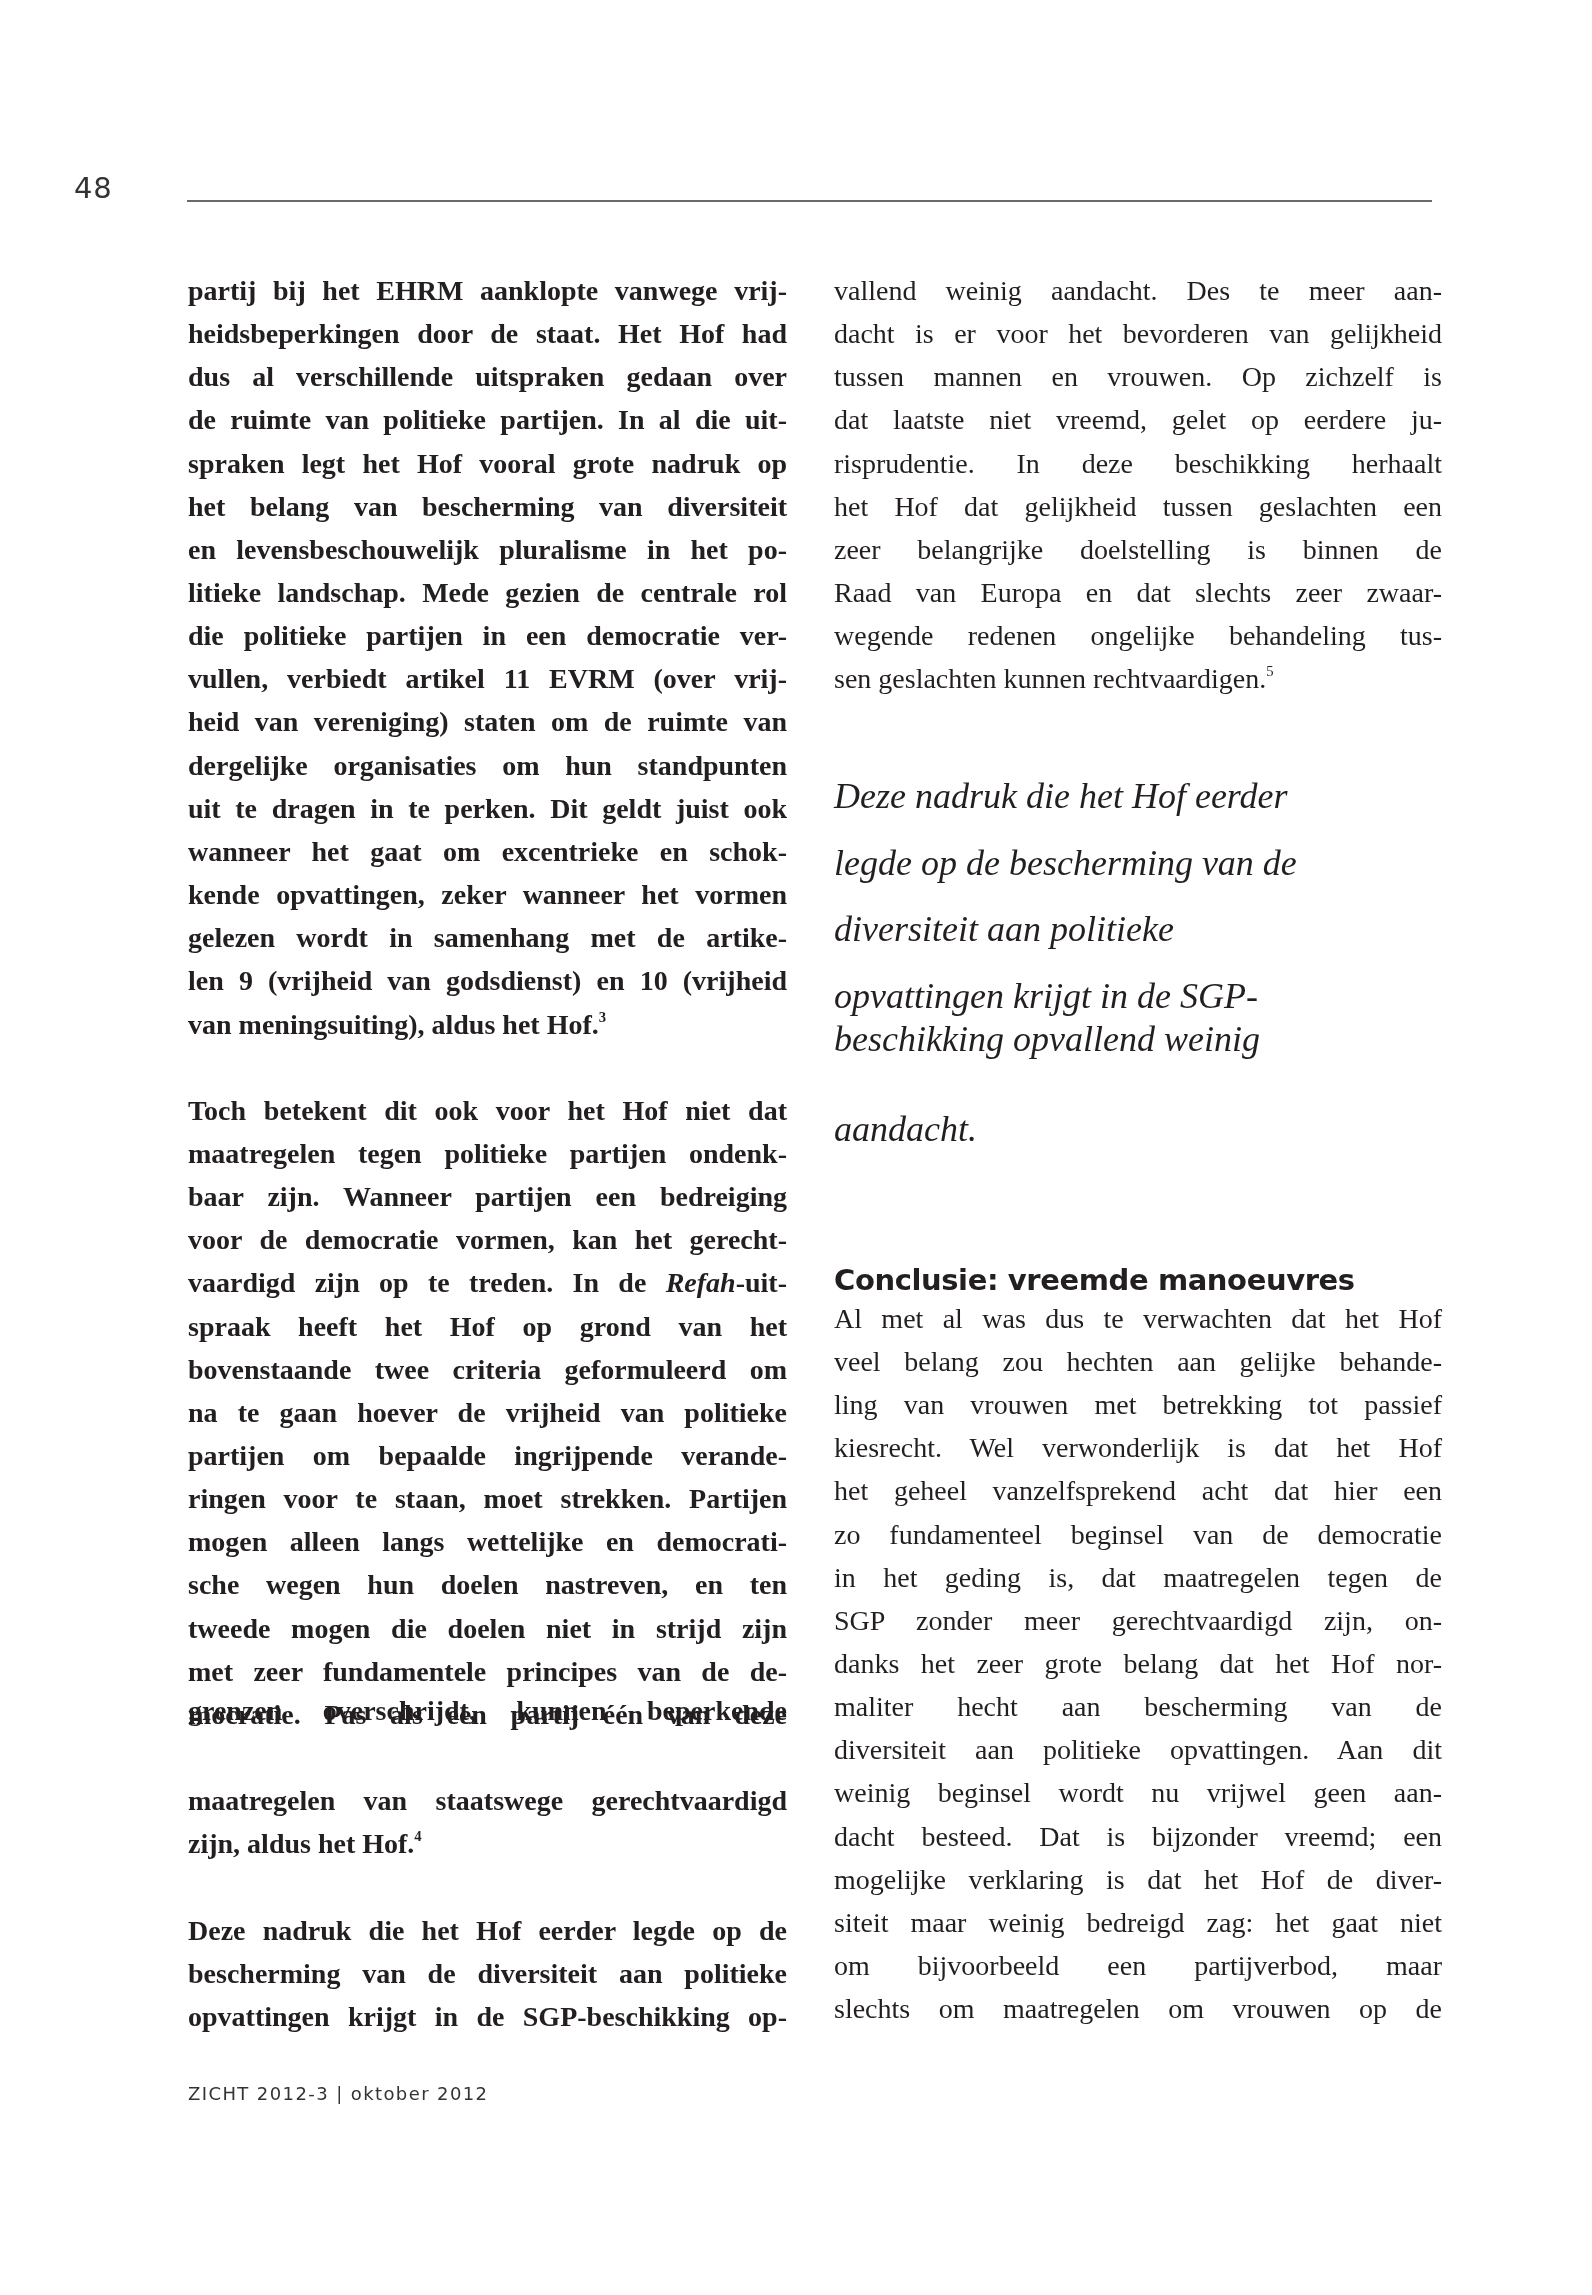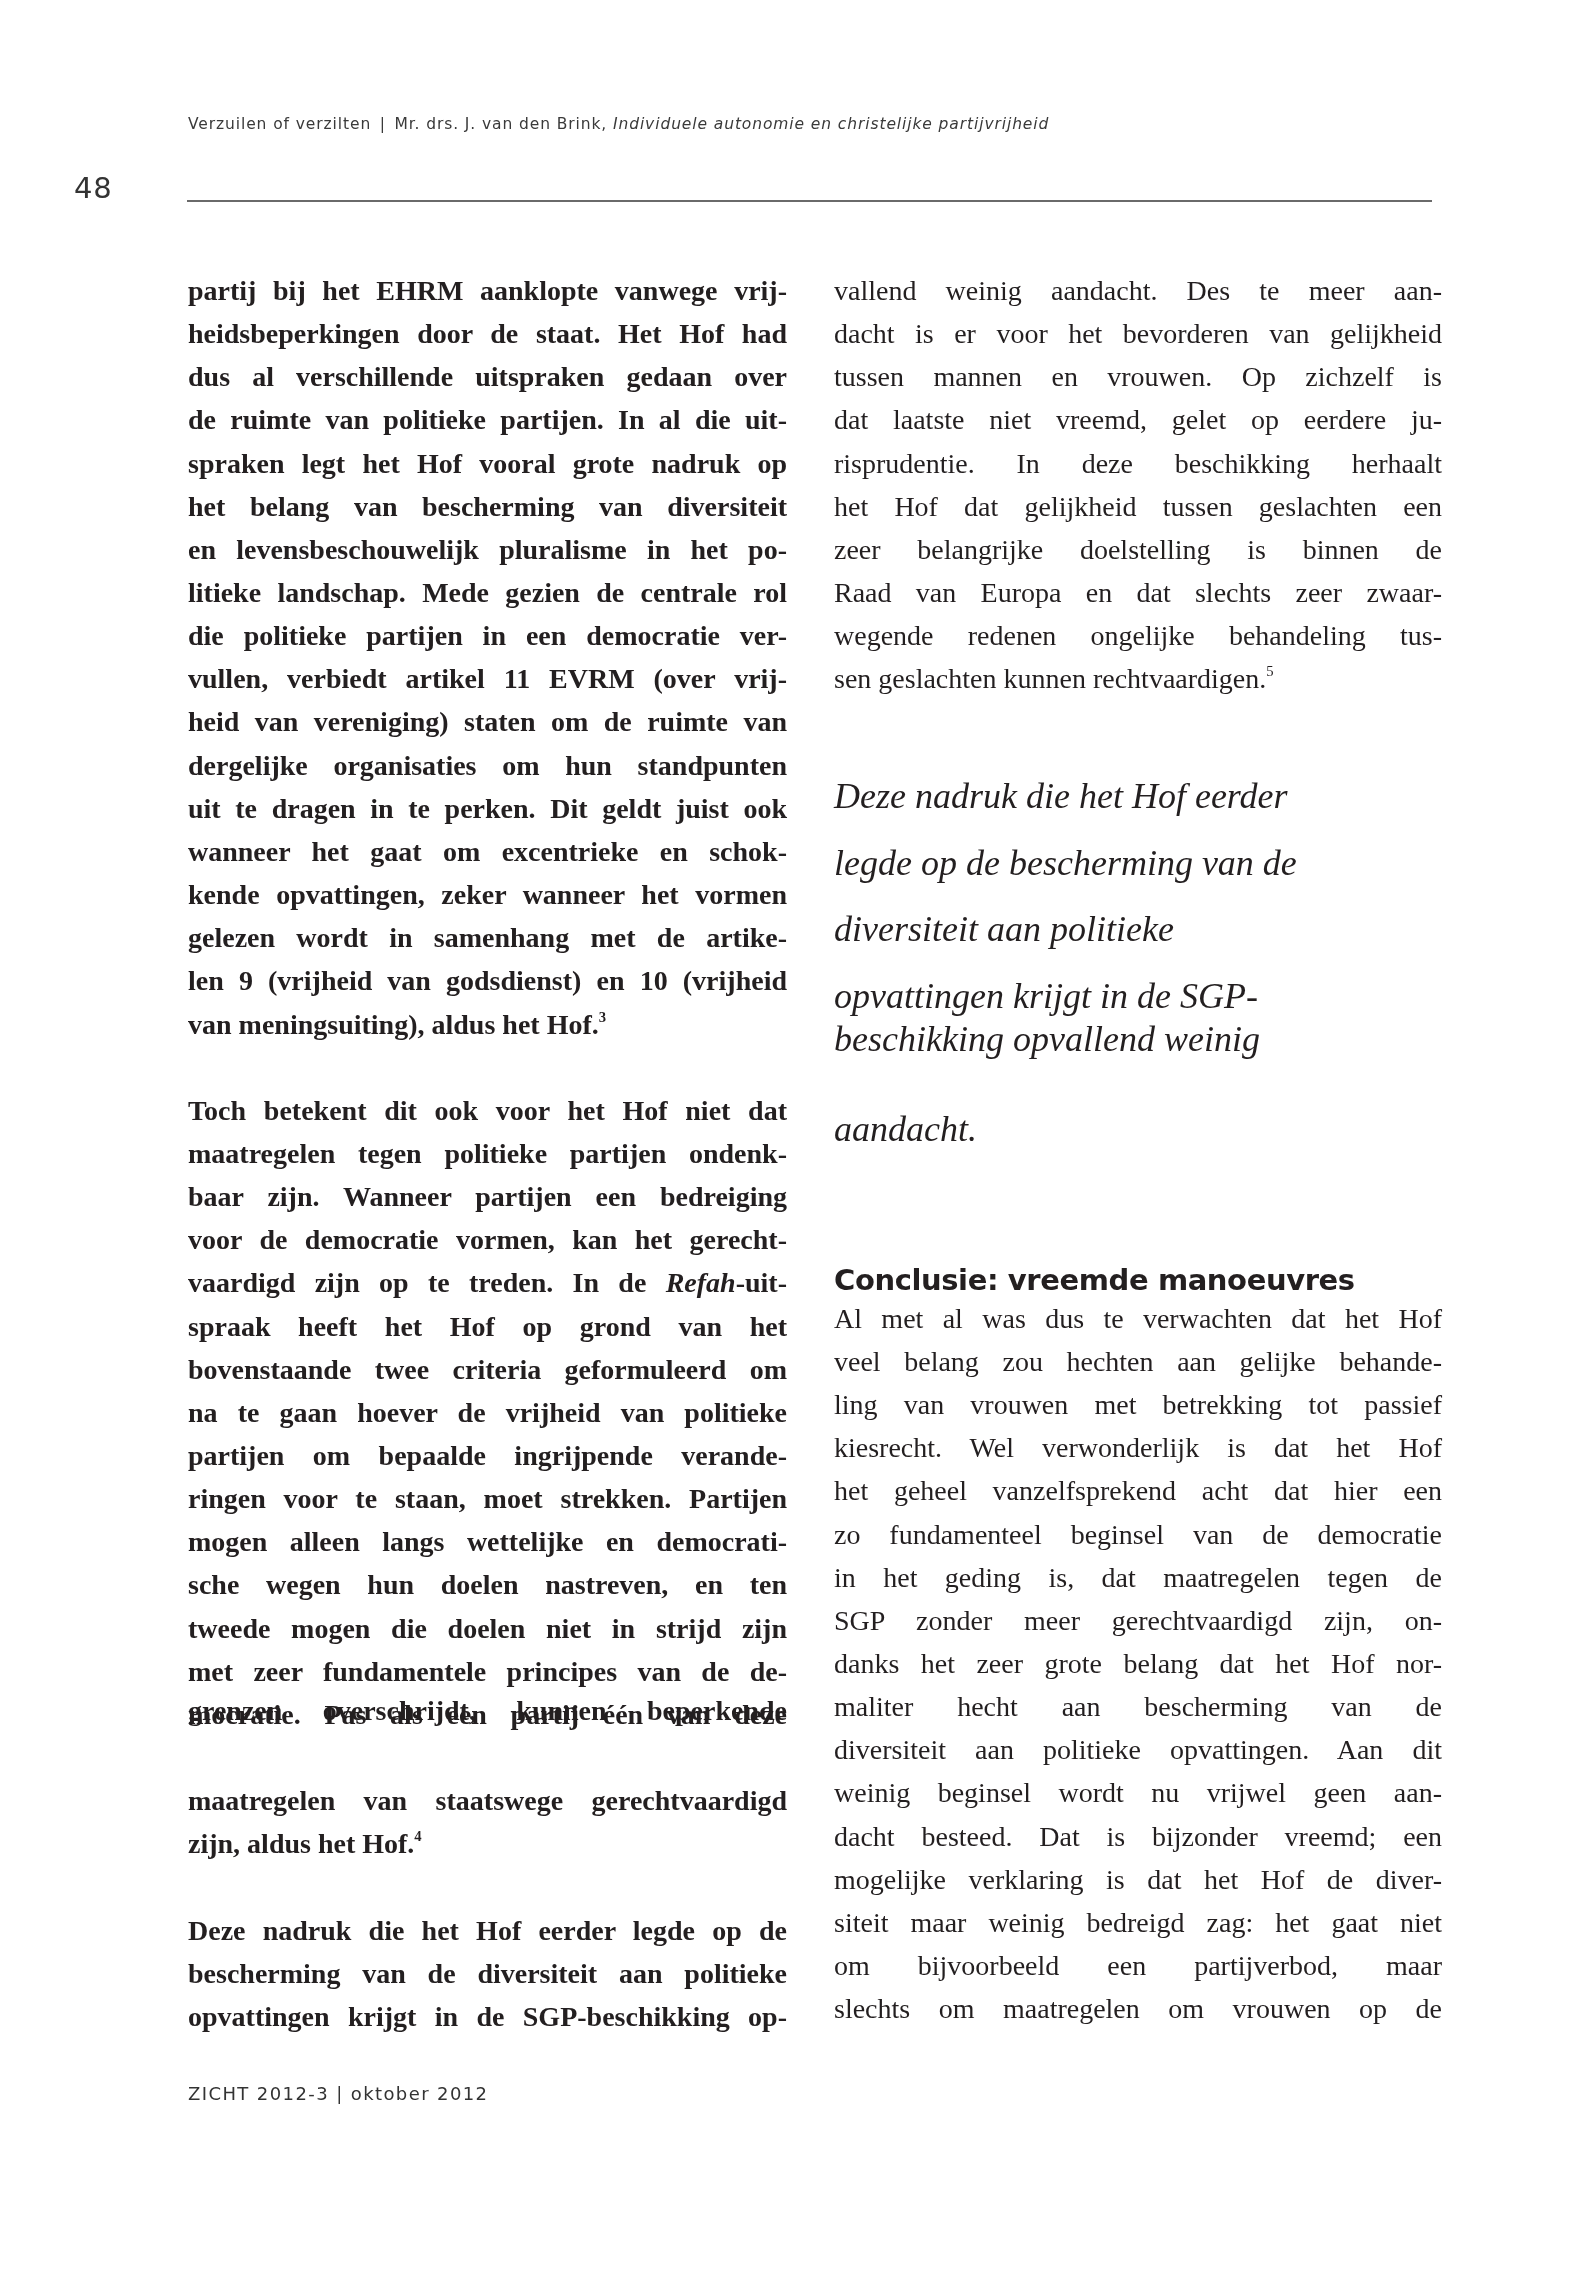--- a/index.html
+++ b/index.html
@@ -53,24 +53,20 @@
     position: absolute; left: 188px; top: 2081px;
     font-family: "DejaVu Sans", sans-serif; font-size: 18px; letter-spacing: 1.4px;
     color: #333; line-height: 26px; white-space: nowrap;
   }
 </style>
 </head>
 <body>
 
 <div class="page">
 
-  <div class="running-header">
-    <span>Verzuilen of verzilten</span><span class="sep">|</span><span>Mr. drs. J. van den Brink,</span>
-    <span class="title-italic">Individuele autonomie en christelijke partijvrijheid</span>
-  </div>
 
   <div class="page-number">48</div>
   <div class="header-rule"></div>
 
   <div class="col col-left" style="top:269px; height:1795px;font-weight:bold;">
 
     <div>
       <div class="line" style="top:0px">partij bij het EHRM aanklopte vanwege vrij-</div>
       <div class="line" style="top:43px">heidsbeperkingen door de staat. Het Hof had</div>
       <div class="line" style="top:86px">dus al verschillende uitspraken gedaan over</div>

